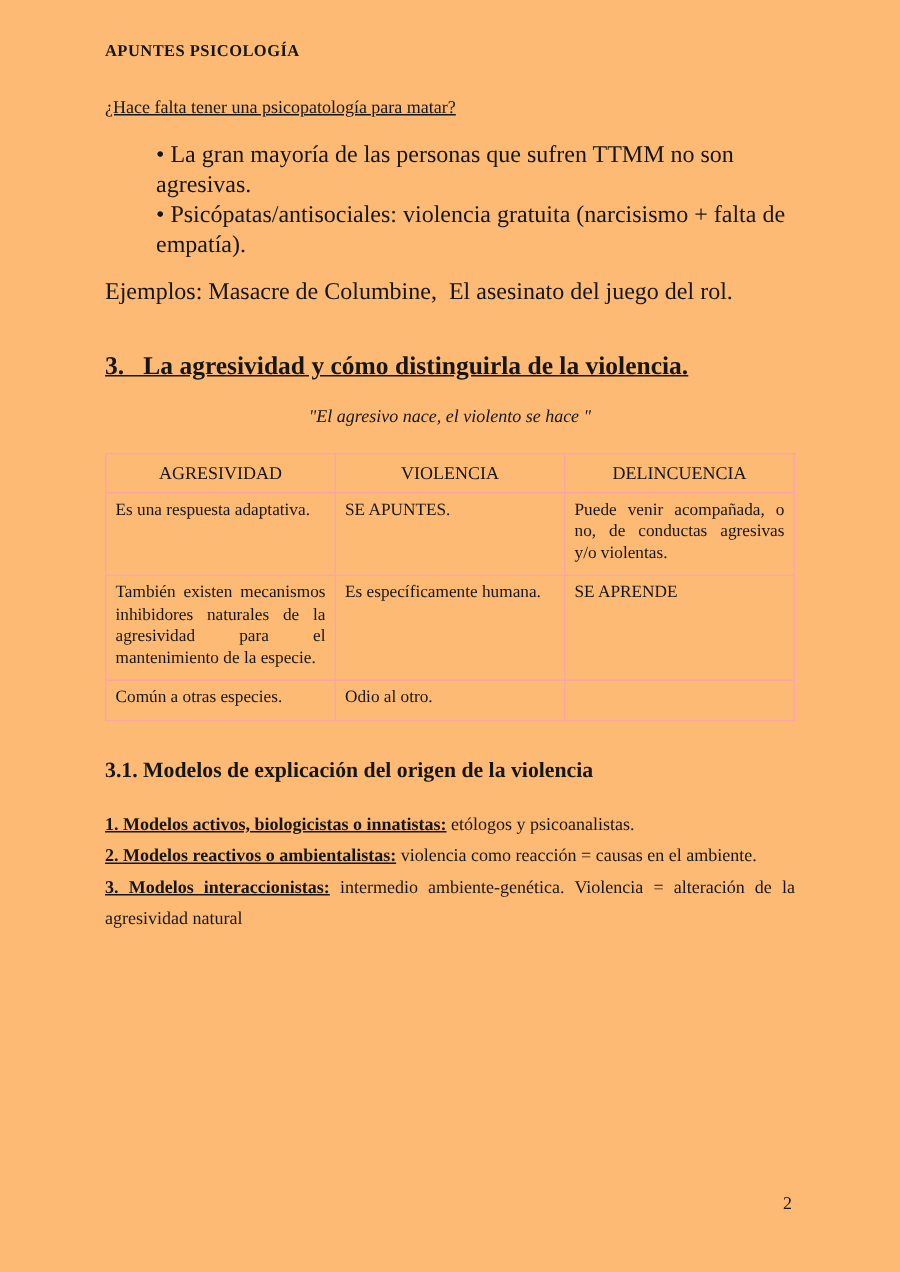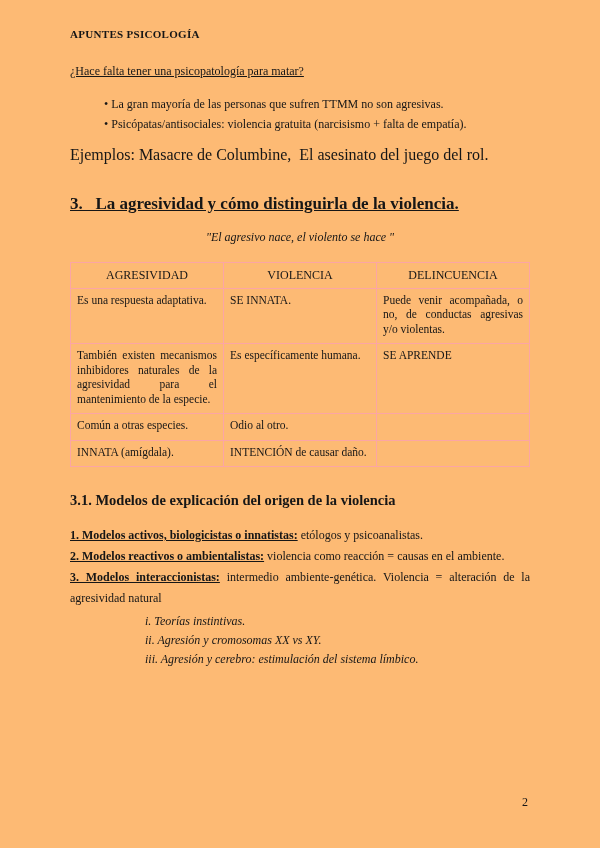--- a/index.html
+++ b/index.html
@@ -23,21 +23,21 @@
   }
   .question {
     margin-top: 24px;
     font-size: 12px;
     text-decoration: underline;
   }
   ul.bullets {
     margin-top: 15px;
     list-style: none;
     padding-left: 34px;
-    font-size: 12px;
+    font-size: 16px;
   }
   ul.bullets li { line-height: 20px; }
   ul.bullets li::before { content: "\2022  "; }
   .examples {
     margin-top: 12px;
     font-size: 16px;
     white-space: pre-wrap;
   }
   h1.section-title {
     margin-top: 30px;
@@ -124,51 +124,41 @@
     <thead>
       <tr>
         <th>AGRESIVIDAD</th>
         <th>VIOLENCIA</th>
         <th>DELINCUENCIA</th>
       </tr>
     </thead>
     <tbody>
       <tr>
         <td>Es una respuesta adaptativa.</td>
-        <td>SE INNATA.</td>
+        <td>SE APUNTES.</td>
         <td>Puede venir acompañada, o no, de conductas agresivas y/o violentas.</td>
       </tr>
       <tr>
         <td>También existen mecanismos inhibidores naturales de la agresividad para el mantenimiento de la especie.</td>
         <td>Es específicamente humana.</td>
         <td>SE APRENDE</td>
       </tr>
       <tr>
         <td>Común a otras especies.</td>
         <td>Odio al otro.</td>
-        <td></td>
-      </tr>
-      <tr>
-        <td>INNATA (amígdala).</td>
-        <td>INTENCIÓN de causar daño.</td>
         <td></td>
       </tr>
     </tbody>
   </table>
 
   <h2 class="sub-title">3.1. Modelos de explicación del origen de la violencia</h2>
 
   <div class="models">
     <div class="model-line"><span class="model-lead">1. Modelos activos, biologicistas o innatistas:</span><span> etólogos y psicoanalistas.</span></div>
     <div class="model-line"><span class="model-lead">2. Modelos reactivos o ambientalistas:</span><span> violencia como reacción = causas en el ambiente.</span></div>
     <div class="model-line"><span class="model-lead">3. Modelos interaccionistas:</span><span> intermedio ambiente-genética. Violencia = alteración de la agresividad natural</span></div>
   </div>
 
 
-  <div class="romans">
-    <div class="roman-item">i. Teorías instintivas.</div>
-    <div class="roman-item">ii. Agresión y cromosomas XX vs XY.</div>
-    <div class="roman-item">iii. Agresión y cerebro: estimulación del sistema límbico.</div>
-  </div>
 
   <div class="page-number">2</div>
 
 </div>
 
 </body></html>

